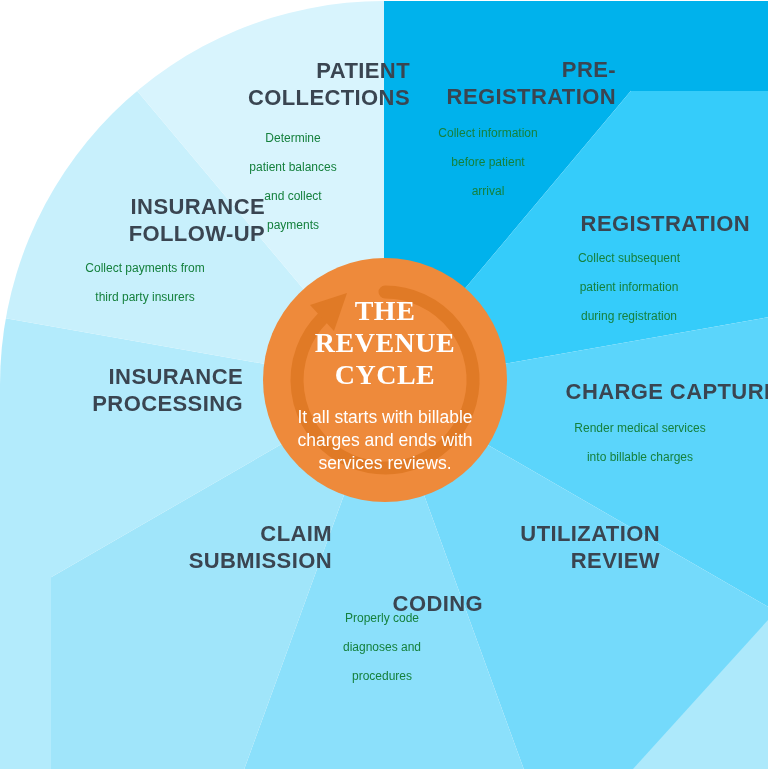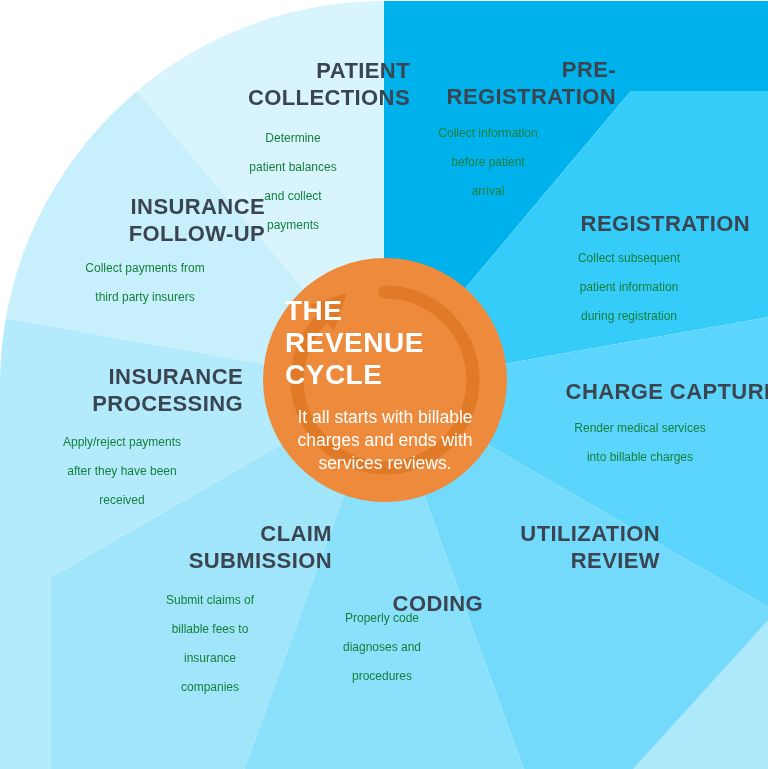--- a/index.html
+++ b/index.html
@@ -30,22 +30,23 @@
     white-space: pre-line;
   }
   .center-title {
     position: absolute;
     left: 285px; top: 295px; width: 200px;
     font-weight: 700;
     font-size: 28px;
     line-height: 32px;
     letter-spacing: 0.5px;
     color: #FFFFFF;
-    text-align: left;
+    text-align: center;
     white-space: pre-line;
+    font-family: Liberation Serif, serif;
   }
   .center-desc {
     position: absolute;
     left: 275px; top: 406px; width: 220px;
     font-size: 17.5px;
     line-height: 23px;
     color: #FFFFFF;
     text-align: center;
     white-space: pre-line;
   }
@@ -102,30 +103,23 @@
   <div class="seg-label" style="left:420px; top:520px; width:240px;">UTILIZATION
 REVIEW</div>
 
   <div class="seg-label" style="left:283px; top:590px; width:200px;">CODING</div>
   <div class="seg-desc" style="left:282px; top:604px; width:200px;">Properly code
 diagnoses and
 procedures</div>
 
   <div class="seg-label" style="left:92px;  top:520px; width:240px;">CLAIM
 SUBMISSION</div>
-  <div class="seg-desc" style="left:110px; top:586px; width:200px;">Submit claims of
-billable fees to
-insurance
-companies</div>
 
   <div class="seg-label" style="left:3px;   top:363px; width:240px;">INSURANCE
 PROCESSING</div>
-  <div class="seg-desc" style="left:12px;  top:428px; width:220px;">Apply/reject payments
-after they have been
-received</div>
 
   <div class="seg-label" style="left:25px;  top:193px; width:240px;">INSURANCE
 FOLLOW-UP</div>
   <div class="seg-desc" style="left:35px;  top:254px; width:220px;">Collect payments from
 third party insurers</div>
 
   <div class="seg-label" style="left:170px; top:57px;  width:240px;">PATIENT
 COLLECTIONS</div>
   <div class="seg-desc" style="left:193px; top:124px; width:200px;">Determine
 patient balances

